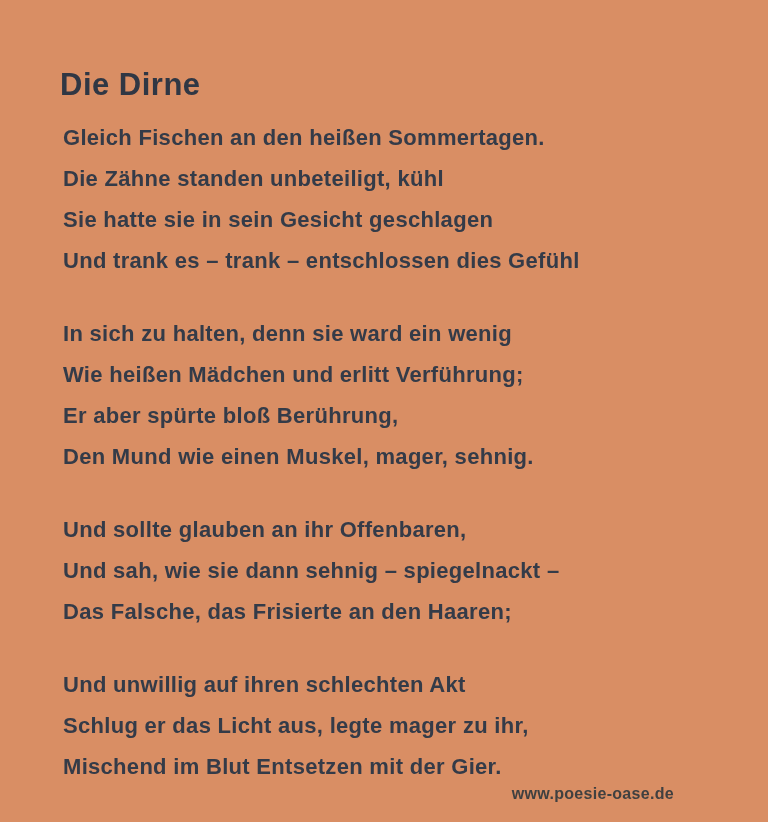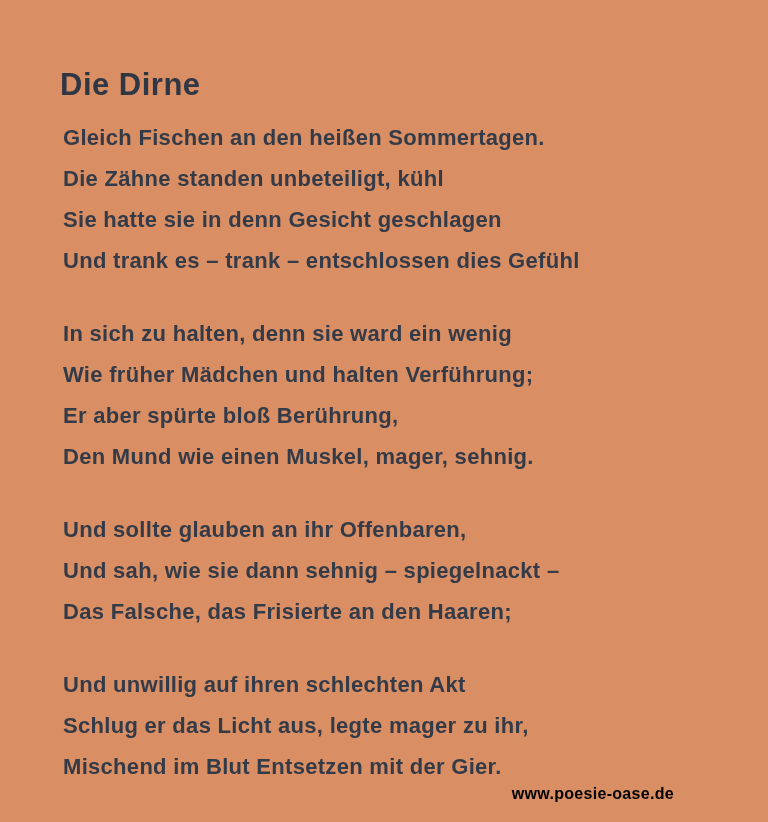--- a/index.html
+++ b/index.html
@@ -56,40 +56,40 @@
       letter-spacing: 0.3px;
     }
 
     .footer {
       position: absolute;
       right: 100px;
       top: 773px;
       font-size: 16px;
       font-weight: 600;
       letter-spacing: 0.3px;
-      color: #000000;
+      color: #404040;
     }
   </style>
 </head>
 <body>
 
 <div class="poster">
 
   <h1 class="poem-title">Die Dirne</h1>
 
   <div class="stanza">
     <div class="line">Gleich Fischen an den heißen Sommertagen.</div>
     <div class="line">Die Zähne standen unbeteiligt, kühl</div>
-    <div class="line">Sie hatte sie in denn Gesicht geschlagen</div>
+    <div class="line">Sie hatte sie in sein Gesicht geschlagen</div>
     <div class="line">Und trank es – trank – entschlossen dies Gefühl</div>
   </div>
 
   <div class="stanza">
     <div class="line">In sich zu halten, denn sie ward ein wenig</div>
-    <div class="line">Wie früher Mädchen und halten Verführung;</div>
+    <div class="line">Wie heißen Mädchen und erlitt Verführung;</div>
     <div class="line">Er aber spürte bloß Berührung,</div>
     <div class="line">Den Mund wie einen Muskel, mager, sehnig.</div>
   </div>
 
   <div class="stanza">
     <div class="line">Und sollte glauben an ihr Offenbaren,</div>
     <div class="line">Und sah, wie sie dann sehnig – spiegelnackt –</div>
     <div class="line">Das Falsche, das Frisierte an den Haaren;</div>
   </div>
 

